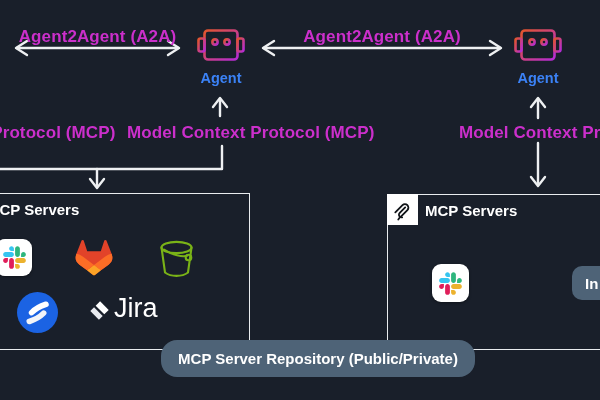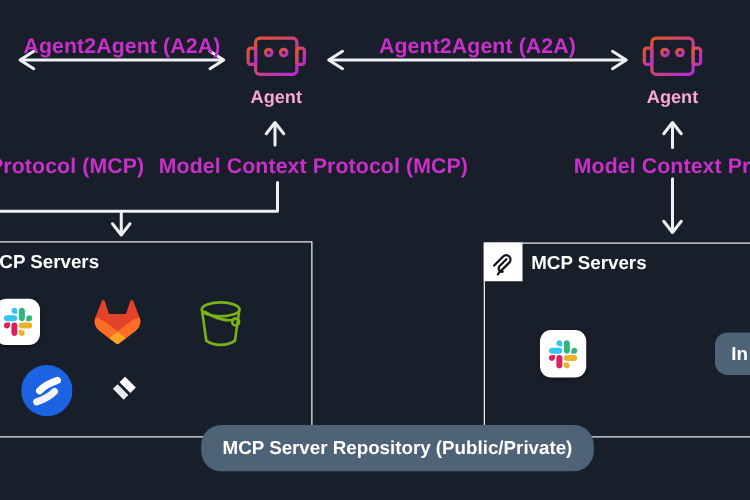--- a/index.html
+++ b/index.html
@@ -8,21 +8,21 @@
     background:#191f2a;font-family:"Liberation Sans",sans-serif;
   }
   .abs{position:absolute;}
   svg{display:block;}
   .magenta-label{
     color:#cb2fcb;font-weight:700;font-size:17px;letter-spacing:.1px;
     white-space:nowrap;
   }
   .center{text-align:center;}
   .right{text-align:right;}
-  .agent-label{color:#f9a8d4;font-weight:700;font-size:14.5px;text-align:center;white-space:nowrap;}
+  .agent-label{color:#3b82f6;font-weight:700;font-size:14.5px;text-align:center;white-space:nowrap;}
   .box{
     border:1.6px solid #e9ecef;background:transparent;
   }
   .box-title{color:#fff;font-weight:700;font-size:15px;white-space:nowrap;}
   .logo-tile{
     background:#fff;display:flex;align-items:center;justify-content:center;
   }
   .icon-tile{
     background:#fff;border-radius:9px;display:flex;align-items:center;justify-content:center;
     box-shadow:0 1px 3px rgba(0,0,0,.4);
@@ -138,20 +138,21 @@
       <path d="M9.6 23 C13.6 21.7 17.6 19.8 20.8 16.5" stroke="#f2f4f8" stroke-width="4.4" stroke-linecap="round" fill="none"></path>
     </svg>
   </div>
 
   <div class="abs" style="left:88px;top:299px;">
     <svg width="23" height="23" viewBox="0 0 24 24">
       <path fill="#ffffff" d="M12.6 2.4 L21.6 11.4 L17 16 L8 7 Z"></path>
       <path fill="#e8eaef" d="M2.4 12.6 L11.4 21.6 L15.3 17.7 L6.3 8.7 Z"></path>
     </svg>
   </div>
+  <div class="abs jira-word" style="left:114px;top:293px;">Jira</div>
 
   <div class="abs box" style="left:387px;top:194px;width:260px;height:154px;"></div>
   <div class="abs logo-tile" style="left:387px;top:194px;width:31px;height:31px;">
     <svg width="23" height="23" viewBox="0 0 24 24" fill="none" stroke="#101418" stroke-width="1.9" stroke-linecap="round">
       <path d="M4.5 15 L12 7.5 C13.4 6.1 15.7 6.1 17.1 7.5 C18.5 8.9 18.5 11.2 17.1 12.6 L10.6 19.1"></path>
       <path d="M14.8 9.8 L9.1 15.5 C8 16.6 8 18.3 9.1 19.4 C9.8 20.1 10.7 20.4 11.6 20.2"></path>
       <path d="M9.5 19.9 L7.6 22.4"></path>
     </svg>
   </div>
   <div class="abs box-title" style="left:425px;top:202px;">MCP Servers</div>

